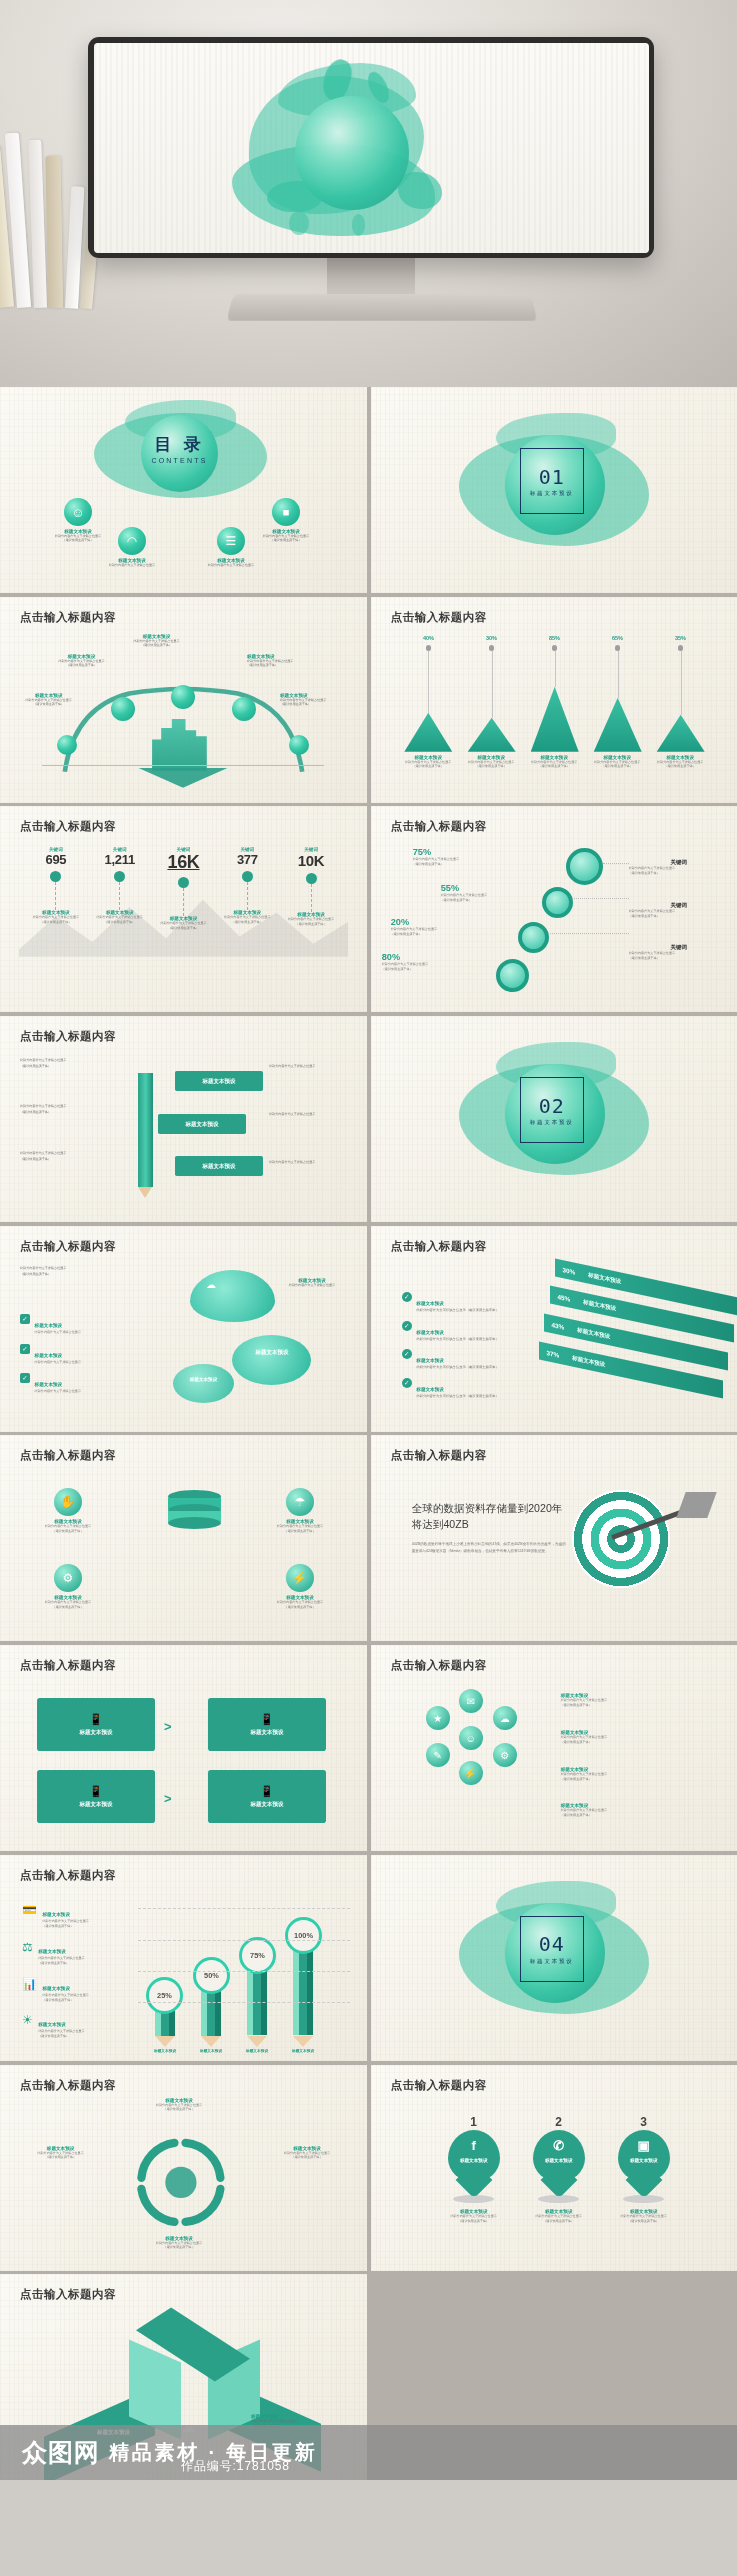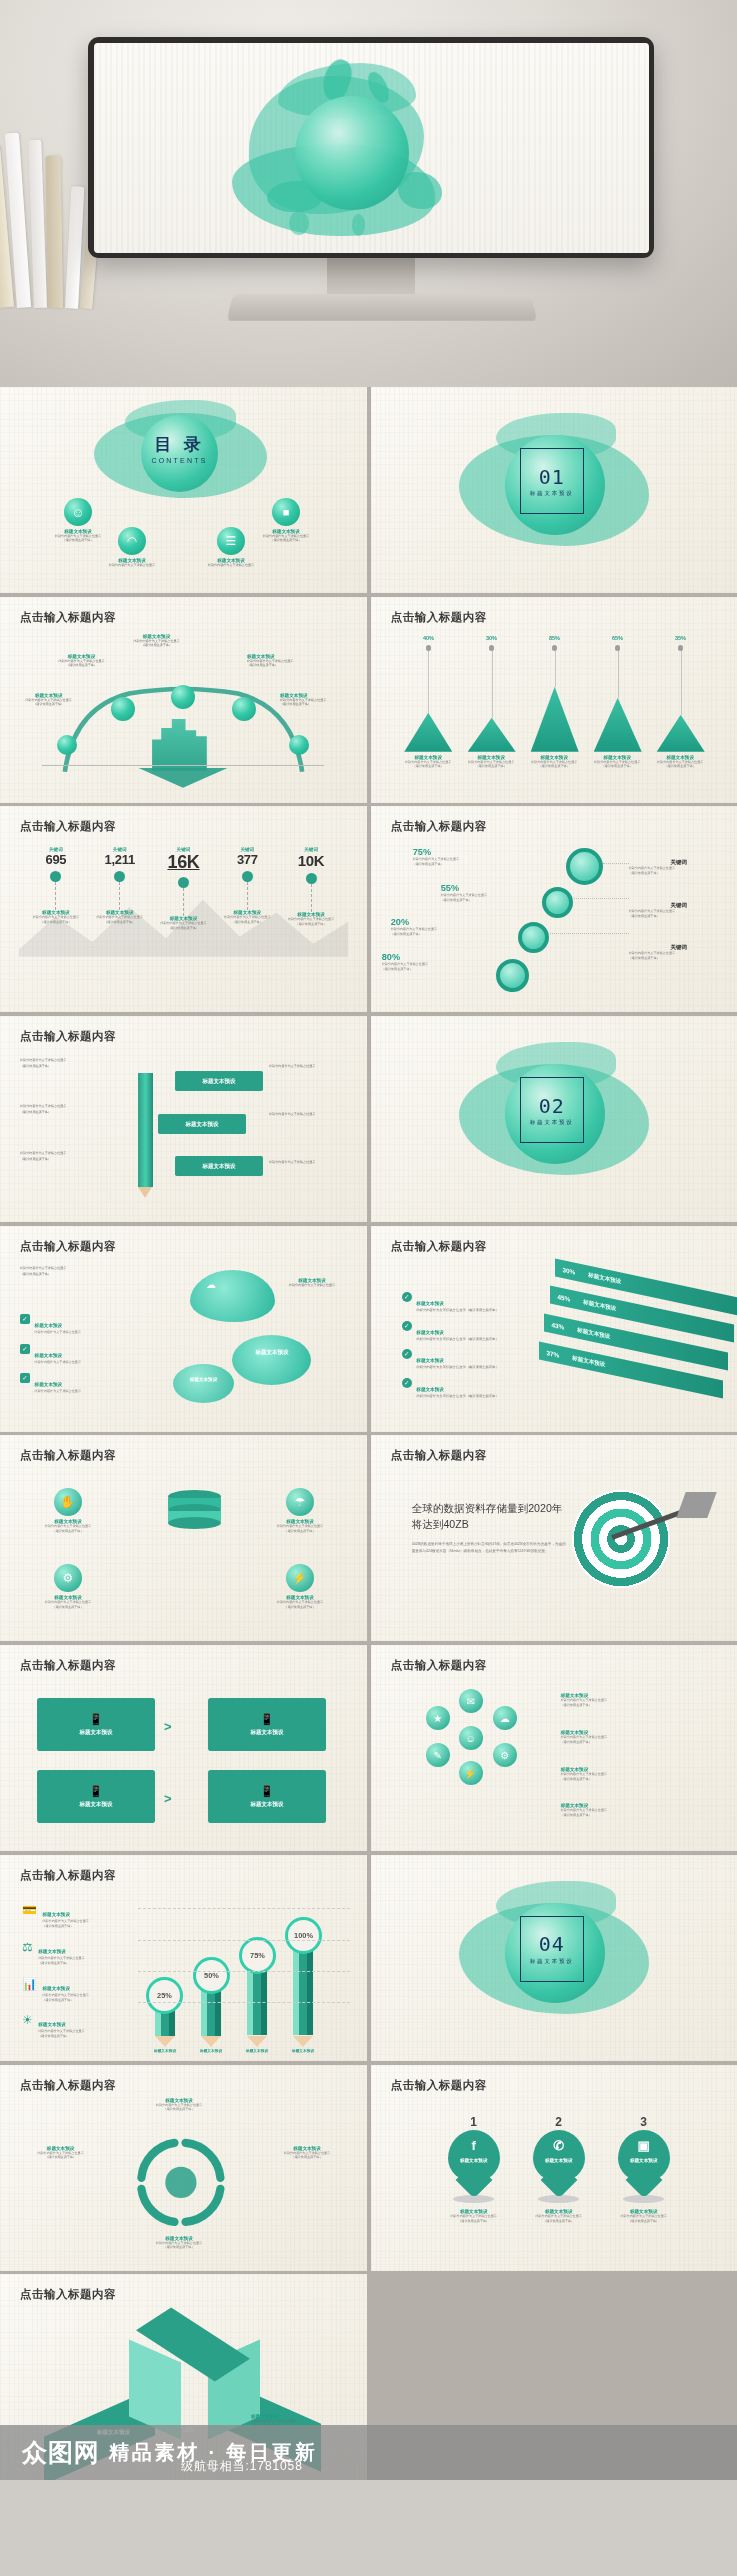--- a/index.html
+++ b/index.html
@@ -761,15 +761,15 @@
       <div class="tiny" style="text-align:left;">此部分内容作为文字排版占位显示</div>
       <div class="tiny" style="text-align:left;">（建议使用主题字体）</div>
     </div>
   </div>
 
 </div>
 
 <div class="watermark">
   <span class="wm-logo">众图网</span>
   <span class="wm-txt">精品素材 · 每日更新</span>
-  <span class="wm-id">级航母相当:1781058</span>
+  <span class="wm-id">作品编号:1781058</span>
 </div>
 
 
 </body></html>

